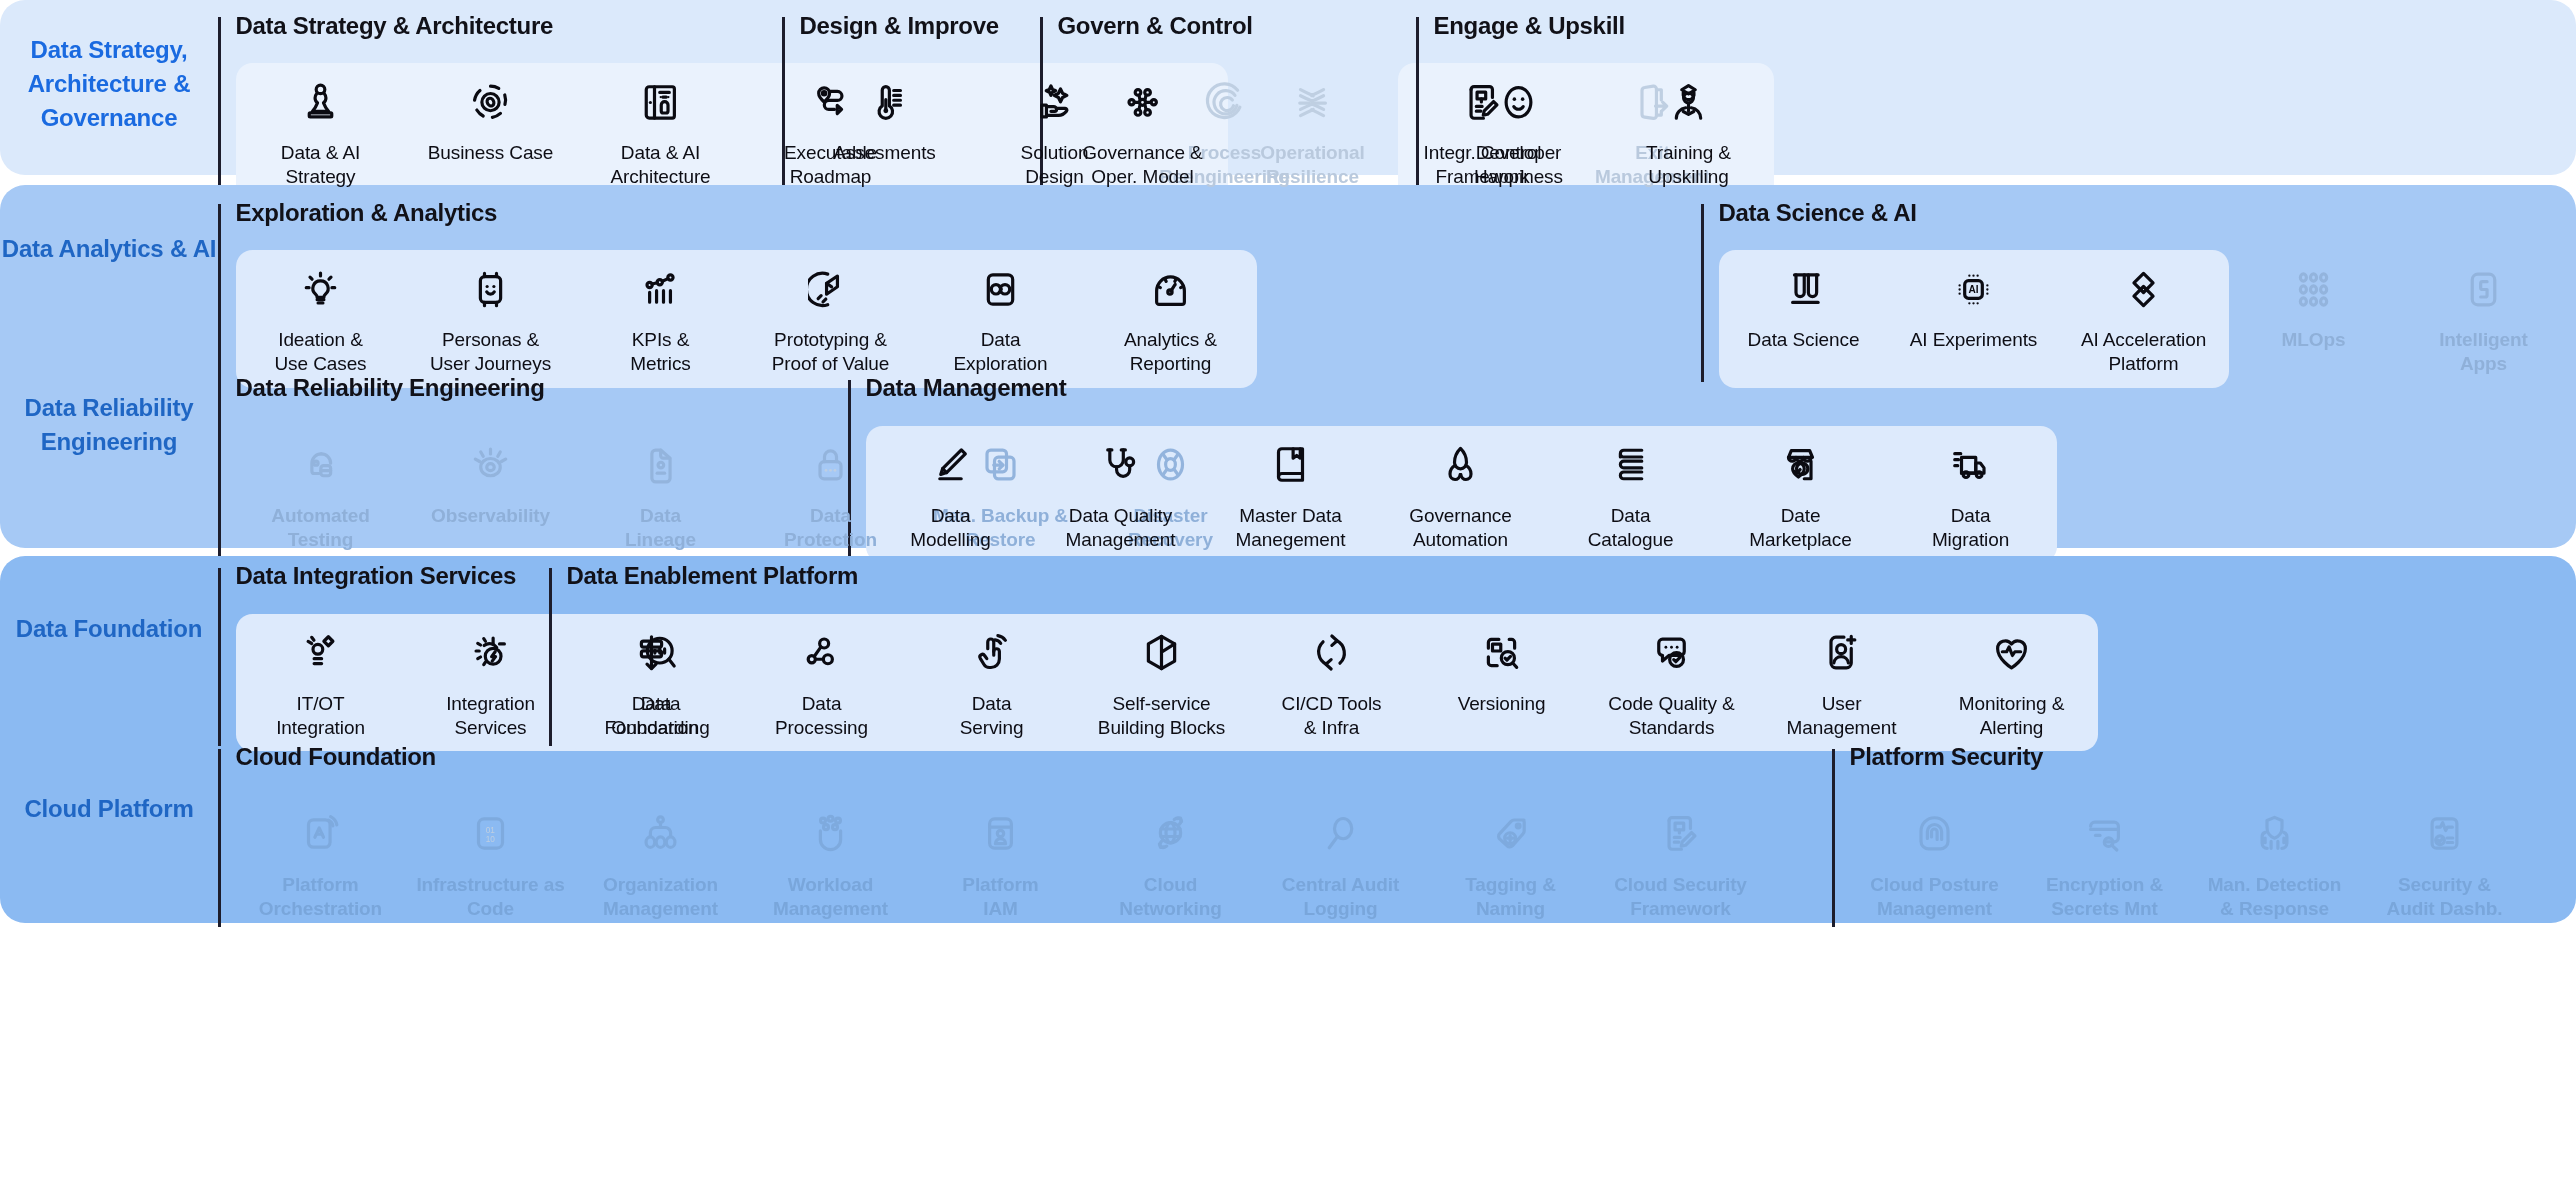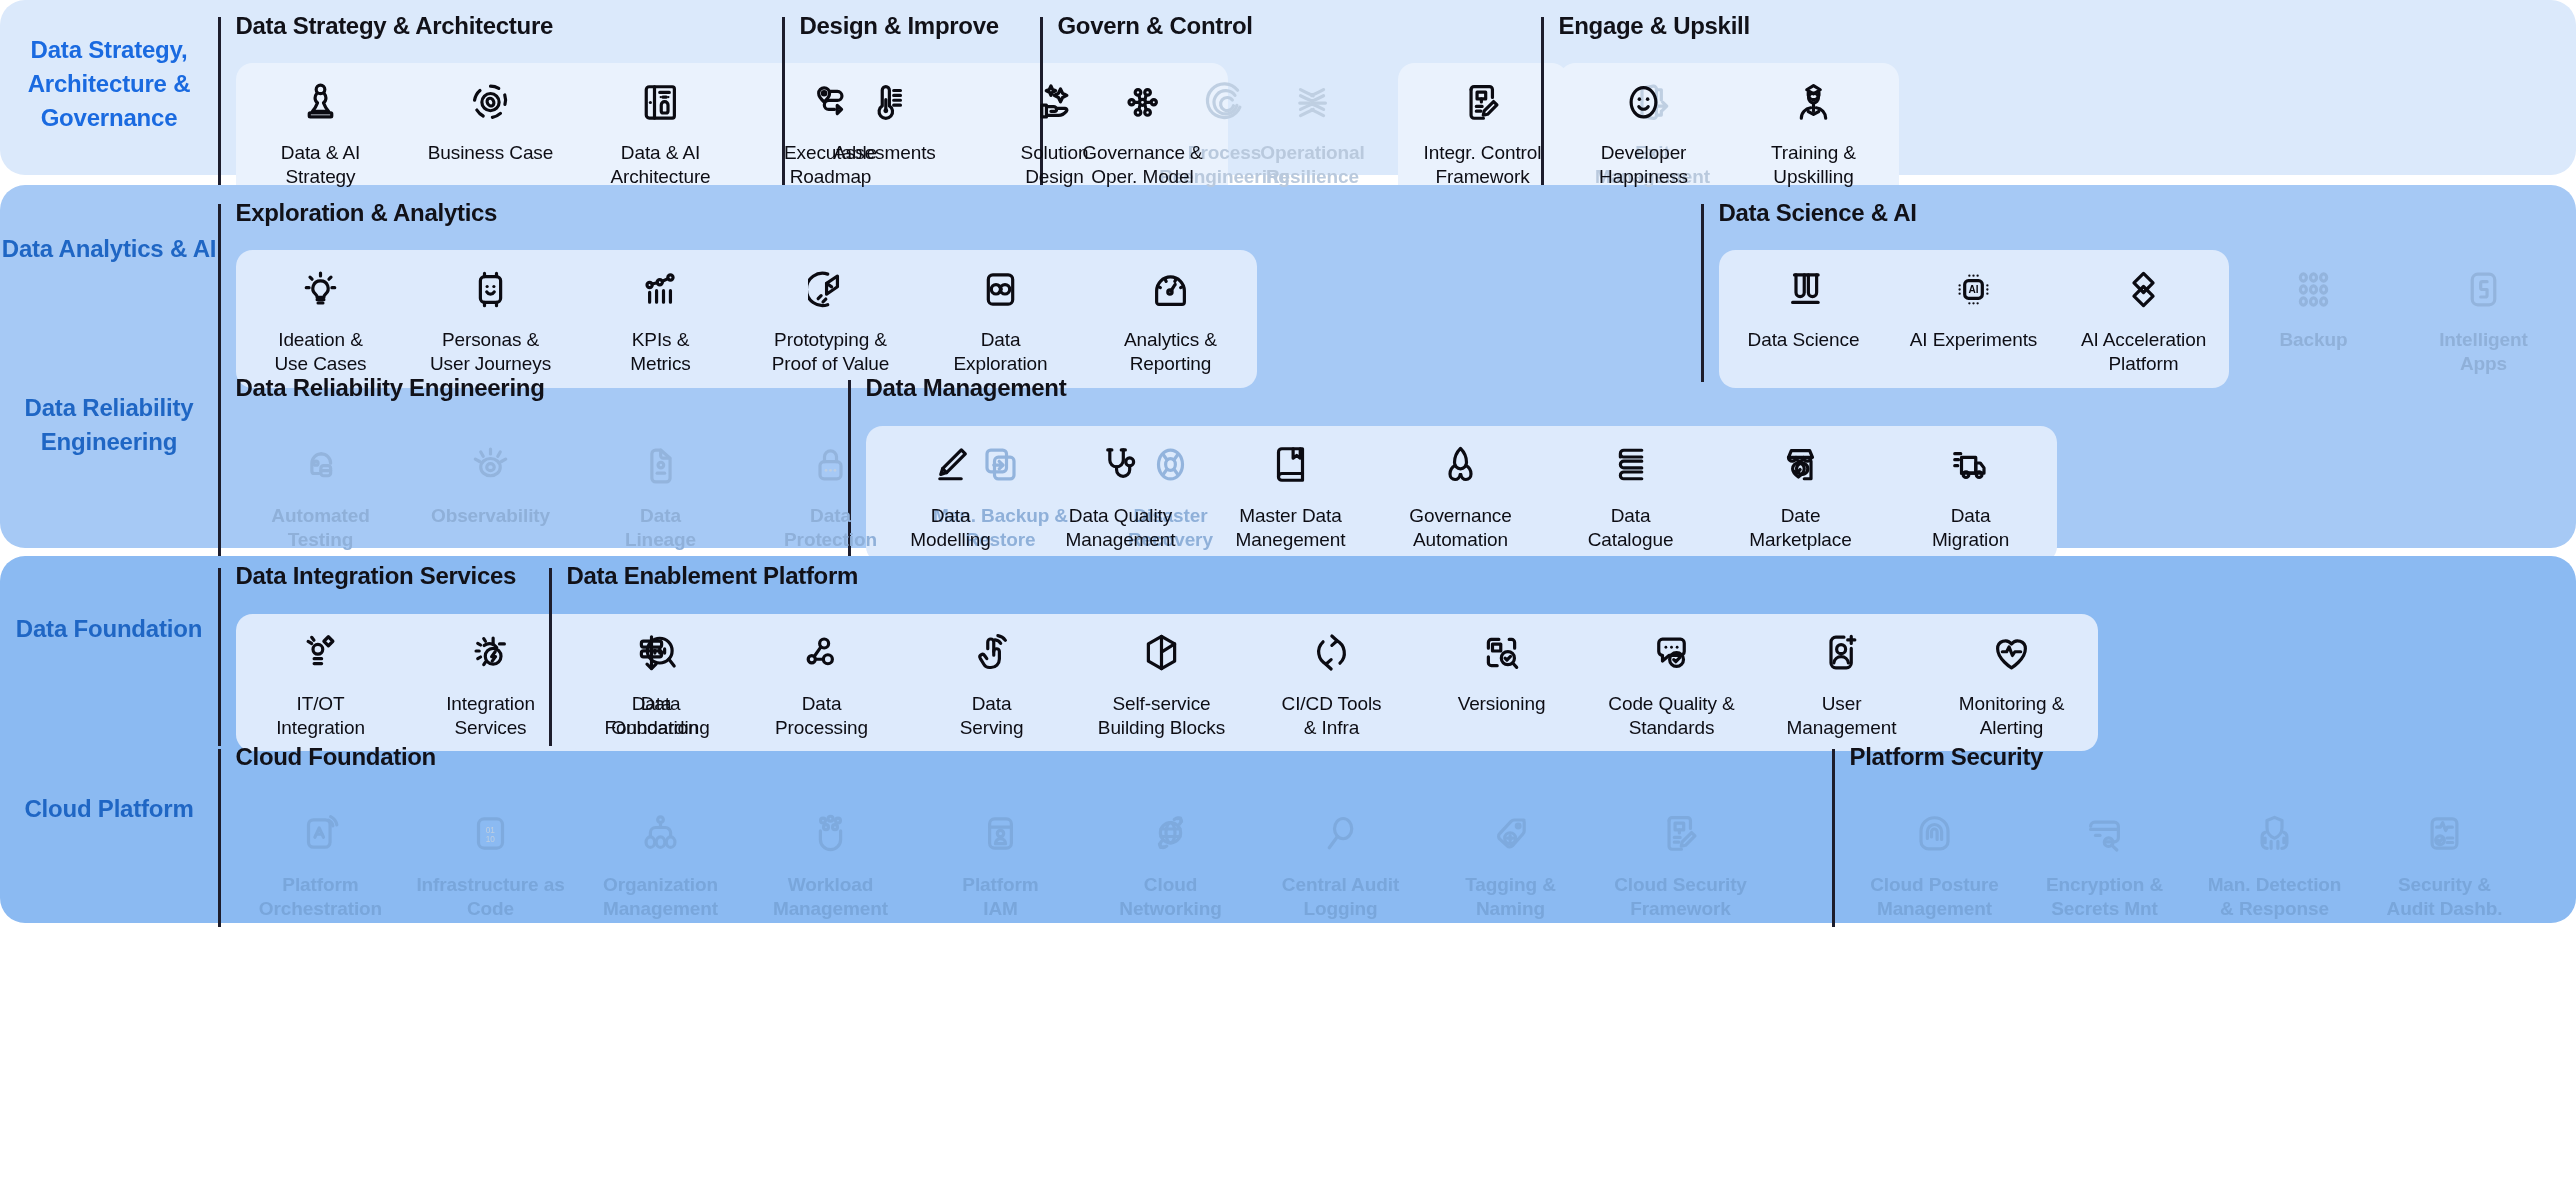--- a/index.html
+++ b/index.html
@@ -230,21 +230,21 @@
                     <path d="M17.6 8.2a6.2 6.2 0 1 0 1 5.3"></path>
                     <path d="M16.2 10.7a3.5 3.5 0 1 0 .6 3"></path>
                   </svg>
                 </span>
               <span class="lbl">Process
 Reengineering</span>
             </div>
           </div>
         </div>
 
-        <div class="section" style="width:501px;">
+        <div class="section" style="width:376px;">
           <div class="section-title">Govern &amp; Control</div>
           <div class="tiles">
             <div class="group-pill" style="width:170px;"></div>
             <div class="group-pill" style="left:340px;width:170px;"></div>
             <div class="tile">
               <span class="ic">
                   <svg viewBox="0 0 24 24">
                     <circle cx="12" cy="11.9" r="1.6"></circle>
                     <circle cx="9.6" cy="6.6" r="1.5"></circle>
                     <circle cx="14.7" cy="6.6" r="1.5"></circle>
@@ -479,21 +479,21 @@
                     <ellipse cx="12" cy="5.6" rx="1.6" ry="1.9"></ellipse>
                     <ellipse cx="17.4" cy="5.6" rx="1.6" ry="1.9"></ellipse>
                     <ellipse cx="6.6" cy="12" rx="1.6" ry="1.9"></ellipse>
                     <ellipse cx="12" cy="12" rx="1.6" ry="1.9"></ellipse>
                     <ellipse cx="17.4" cy="12" rx="1.6" ry="1.9"></ellipse>
                     <ellipse cx="6.6" cy="18.4" rx="1.6" ry="1.9"></ellipse>
                     <ellipse cx="12" cy="18.4" rx="1.6" ry="1.9"></ellipse>
                     <ellipse cx="17.4" cy="18.4" rx="1.6" ry="1.9"></ellipse>
                   </svg>
                 </span>
-              <span class="lbl">Backup</span>
+              <span class="lbl">MLOps</span>
             </div>
             <div class="tile muted">
               <span class="ic">
                   <svg viewBox="0 0 24 24">
                     <rect x="6" y="3.8" width="12" height="16.4" rx="3"></rect>
                     <path d="M13.9 7.8h-2.4a1 1 0 0 0-1 1v2.2c0 .5.4 1 1 1h2.4v3a1 1 0 0 1-1 1h-2.4"></path>
                   </svg>
                 </span>
               <span class="lbl">Intelligent
 Apps</span>

